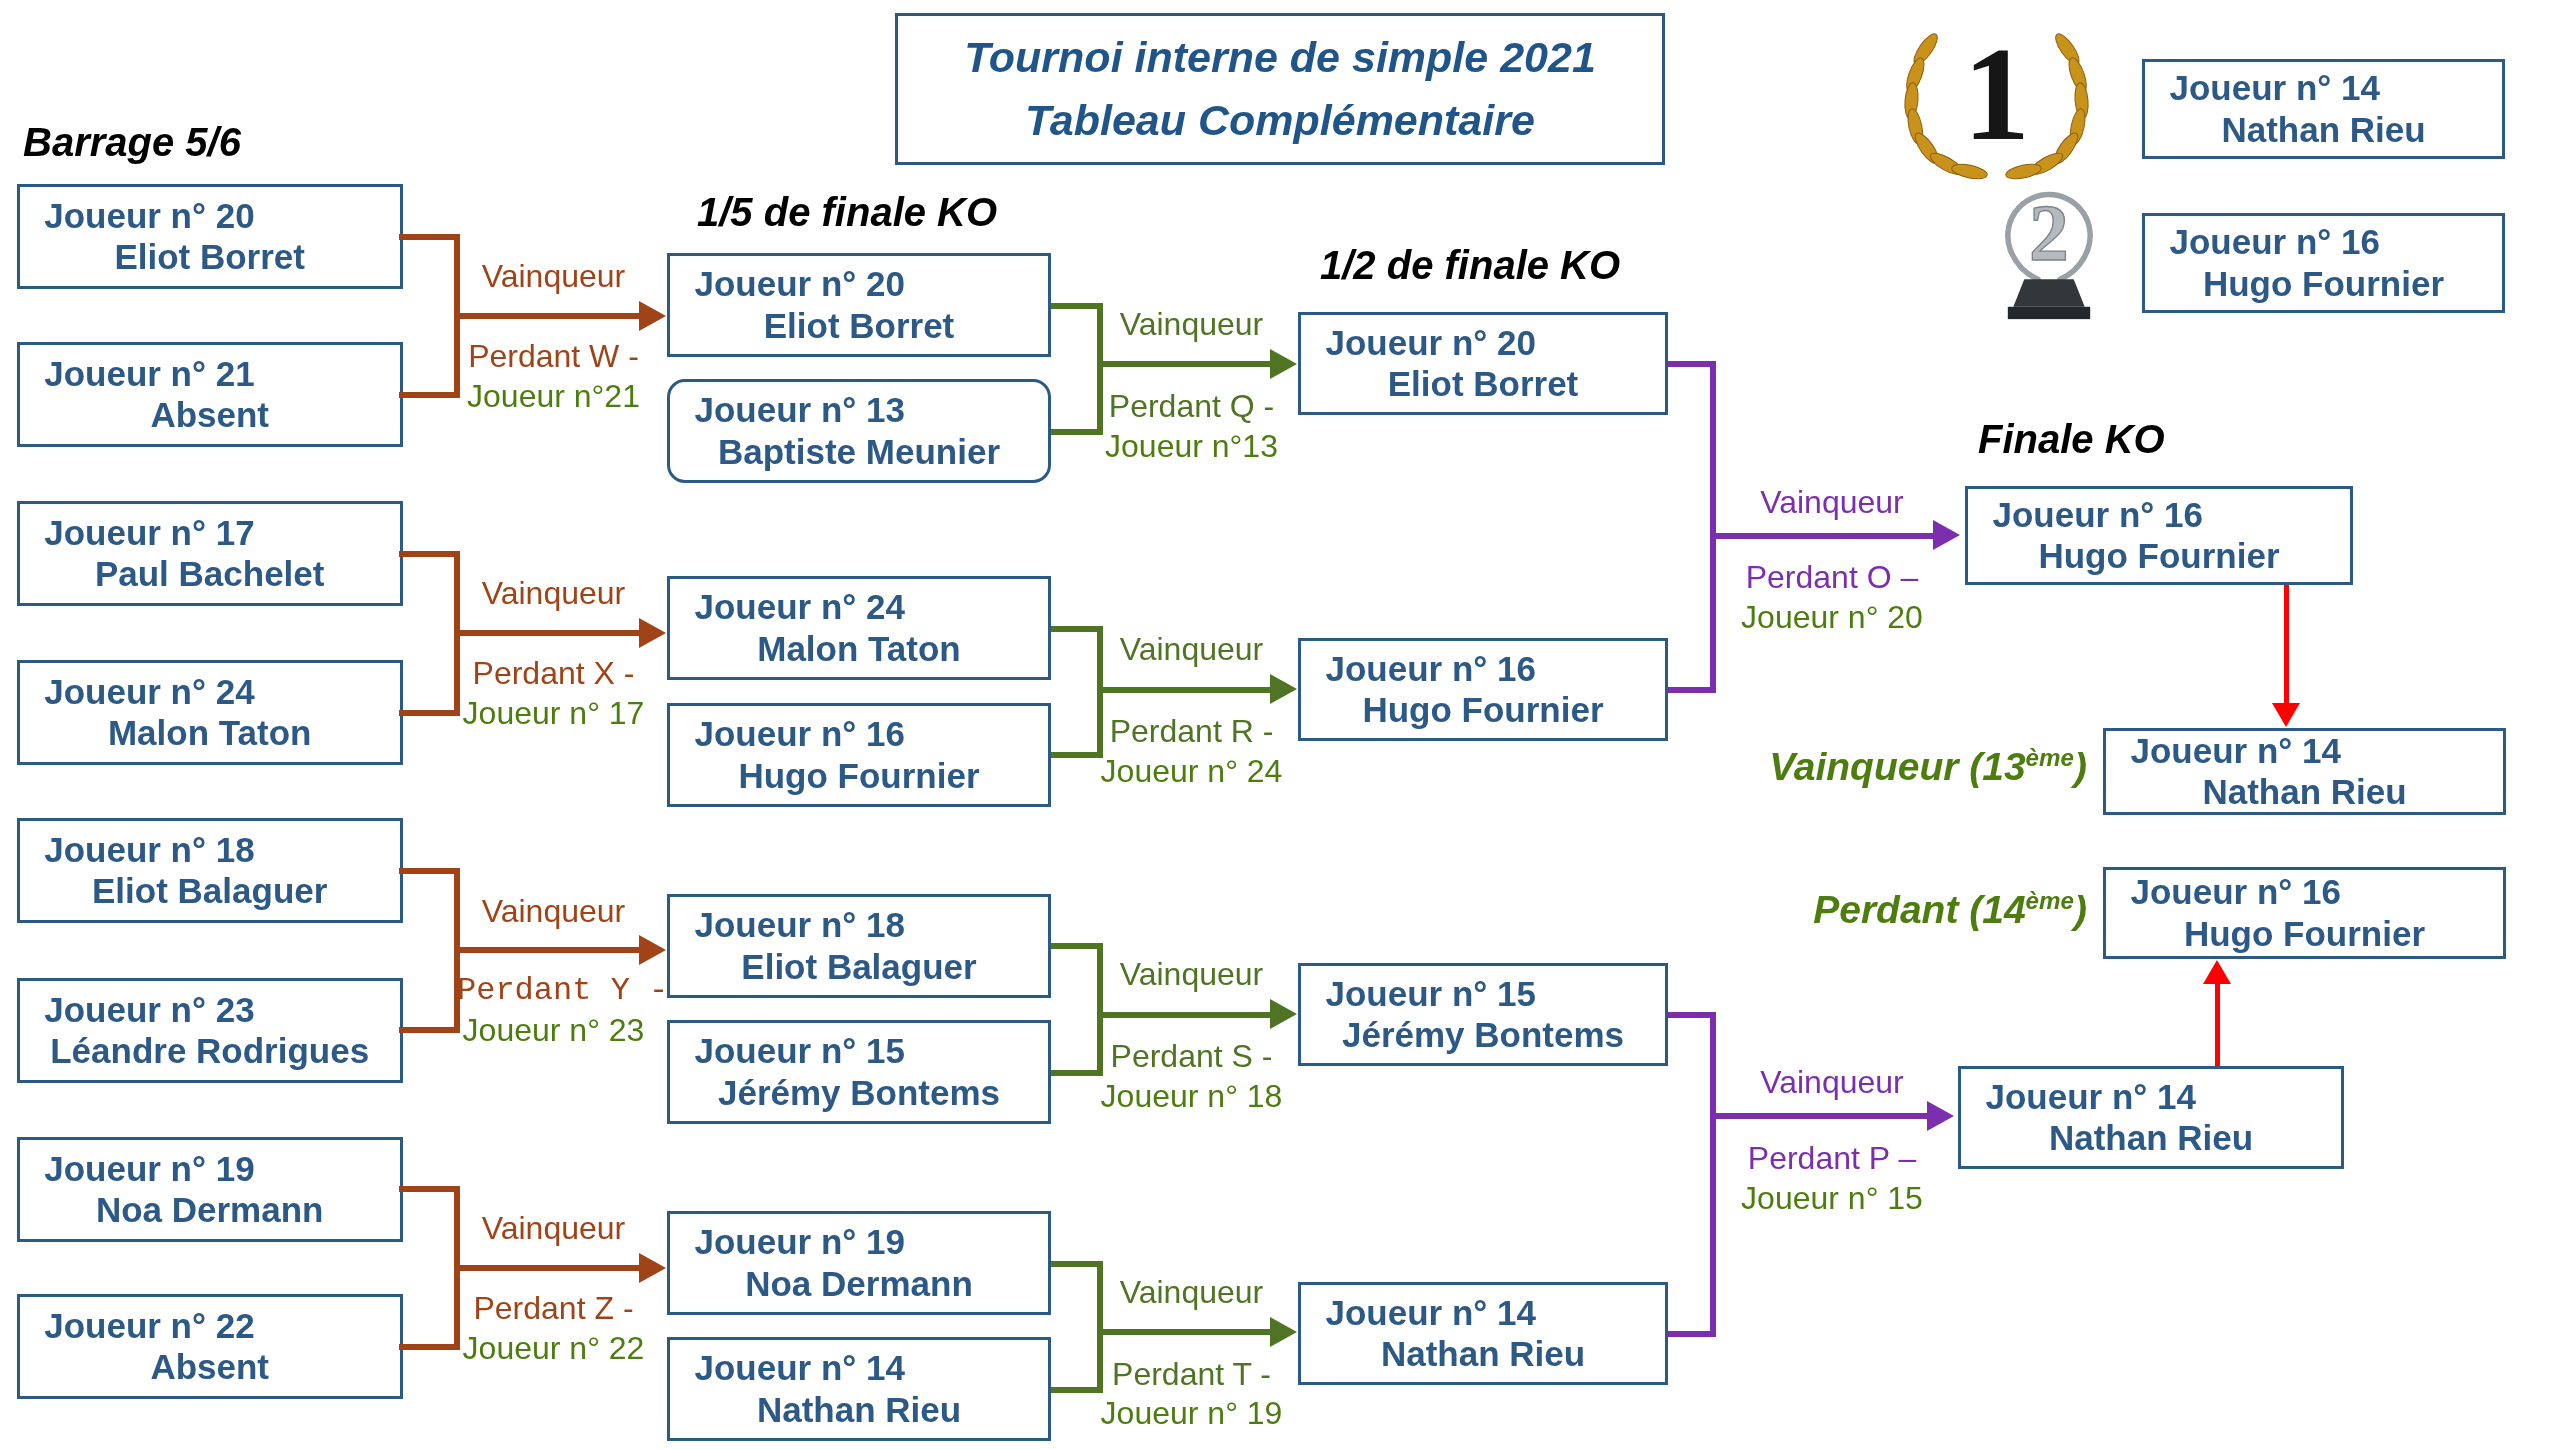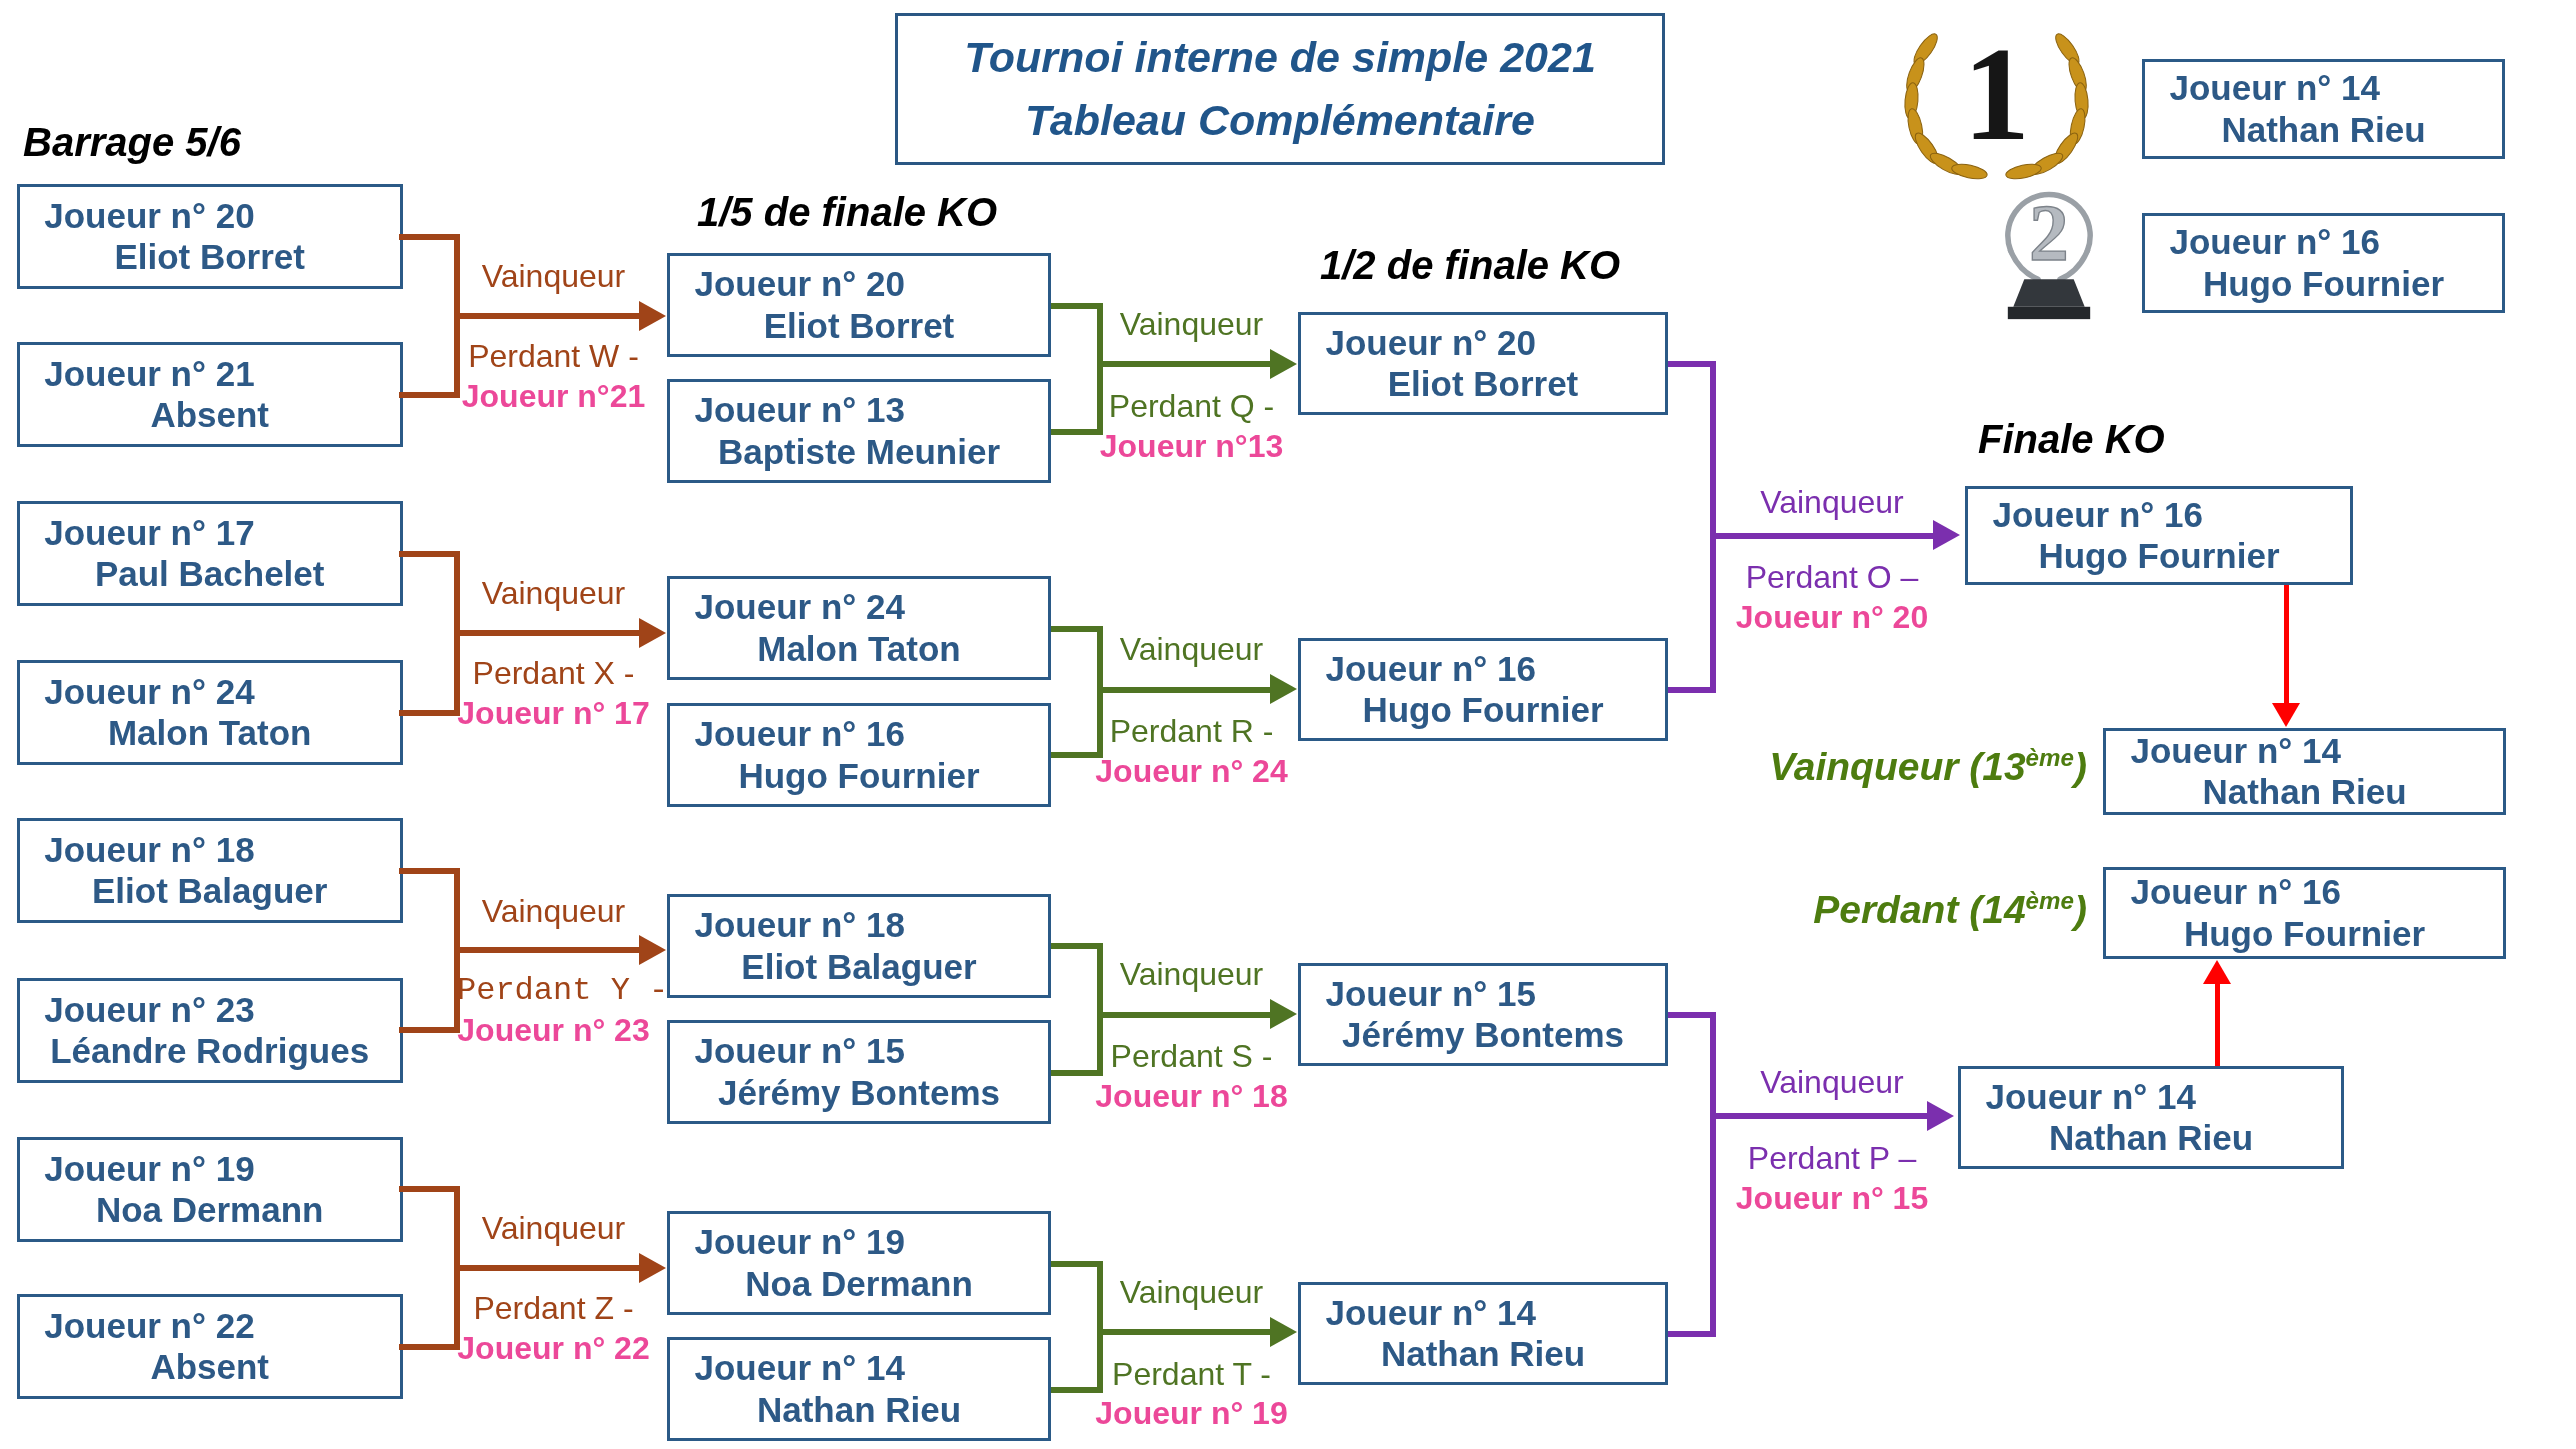--- a/index.html
+++ b/index.html
@@ -25,21 +25,21 @@
   .head-r-brown{position:absolute;width:0;height:0;border-top:15px solid transparent;border-bottom:15px solid transparent;border-left:27px solid #A04418;}
   .head-r-green{position:absolute;width:0;height:0;border-top:15px solid transparent;border-bottom:15px solid transparent;border-left:27px solid #4F7423;}
   .head-r-purple{position:absolute;width:0;height:0;border-top:15px solid transparent;border-bottom:15px solid transparent;border-left:27px solid #7B2FAE;}
   .head-d-red{position:absolute;width:0;height:0;border-left:14px solid transparent;border-right:14px solid transparent;border-top:24.5px solid #FF0000;}
   .head-u-red{position:absolute;width:0;height:0;border-left:14px solid transparent;border-right:14px solid transparent;border-bottom:24.5px solid #FF0000;}
   
   .clabel{position:absolute;font-size:32px;line-height:1.05;text-align:center;white-space:nowrap;}
   .lab-brown{color:#A04418;}
   .lab-green{color:#4F7423;}
   .lab-purple{color:#7B2FAE;}
-  .lab-blue{color:#ec4899;font-weight:bold;}
+  .lab-blue{color:#4d7c0f;font-weight:normal;}
   
   .rank-label{position:absolute;color:#4d7c0f;font-size:39px;font-weight:bold;font-style:italic;text-align:right;white-space:nowrap;}
   .rank-label sup{font-size:62%;}
   .icon{position:absolute;}
 </style>
 </head>
 <body>
 
 <div class="canvas">
 
@@ -119,21 +119,21 @@
   <div class="ln brown" style="left:460px;top:1265px;width:179px;height:5.8px;"></div>
   <div class="head-r-brown" style="left:639px;top:1253px;"></div>
   <div class="clabel lab-brown" style="left:457px;top:1212px;width:193px;">Vainqueur</div>
   <div class="clabel lab-brown" style="left:457px;top:1292px;width:193px;">Perdant Z -</div>
   <div class="clabel lab-blue" style="left:457px;top:1332px;width:193px;">Joueur n° 22</div>
 
   <div class="pbox" style="left:667px;top:253px;width:384px;height:104px;">
     <div class="pl1">Joueur n° 20</div>
     <div class="pl2">Eliot Borret</div>
   </div>
-  <div class="pbox" style="left:667px;top:379px;width:384px;height:104px;">
+  <div class="pbox" style="left:667px;top:379px;width:384px;height:104px;border-radius:18px;">
     <div class="pl1">Joueur n° 13</div>
     <div class="pl2">Baptiste Meunier</div>
   </div>
   <div class="pbox" style="left:667px;top:576px;width:384px;height:104px;">
     <div class="pl1">Joueur n° 24</div>
     <div class="pl2">Malon Taton</div>
   </div>
   <div class="pbox" style="left:667px;top:703px;width:384px;height:104px;">
     <div class="pl1">Joueur n° 16</div>
     <div class="pl2">Hugo Fournier</div>

